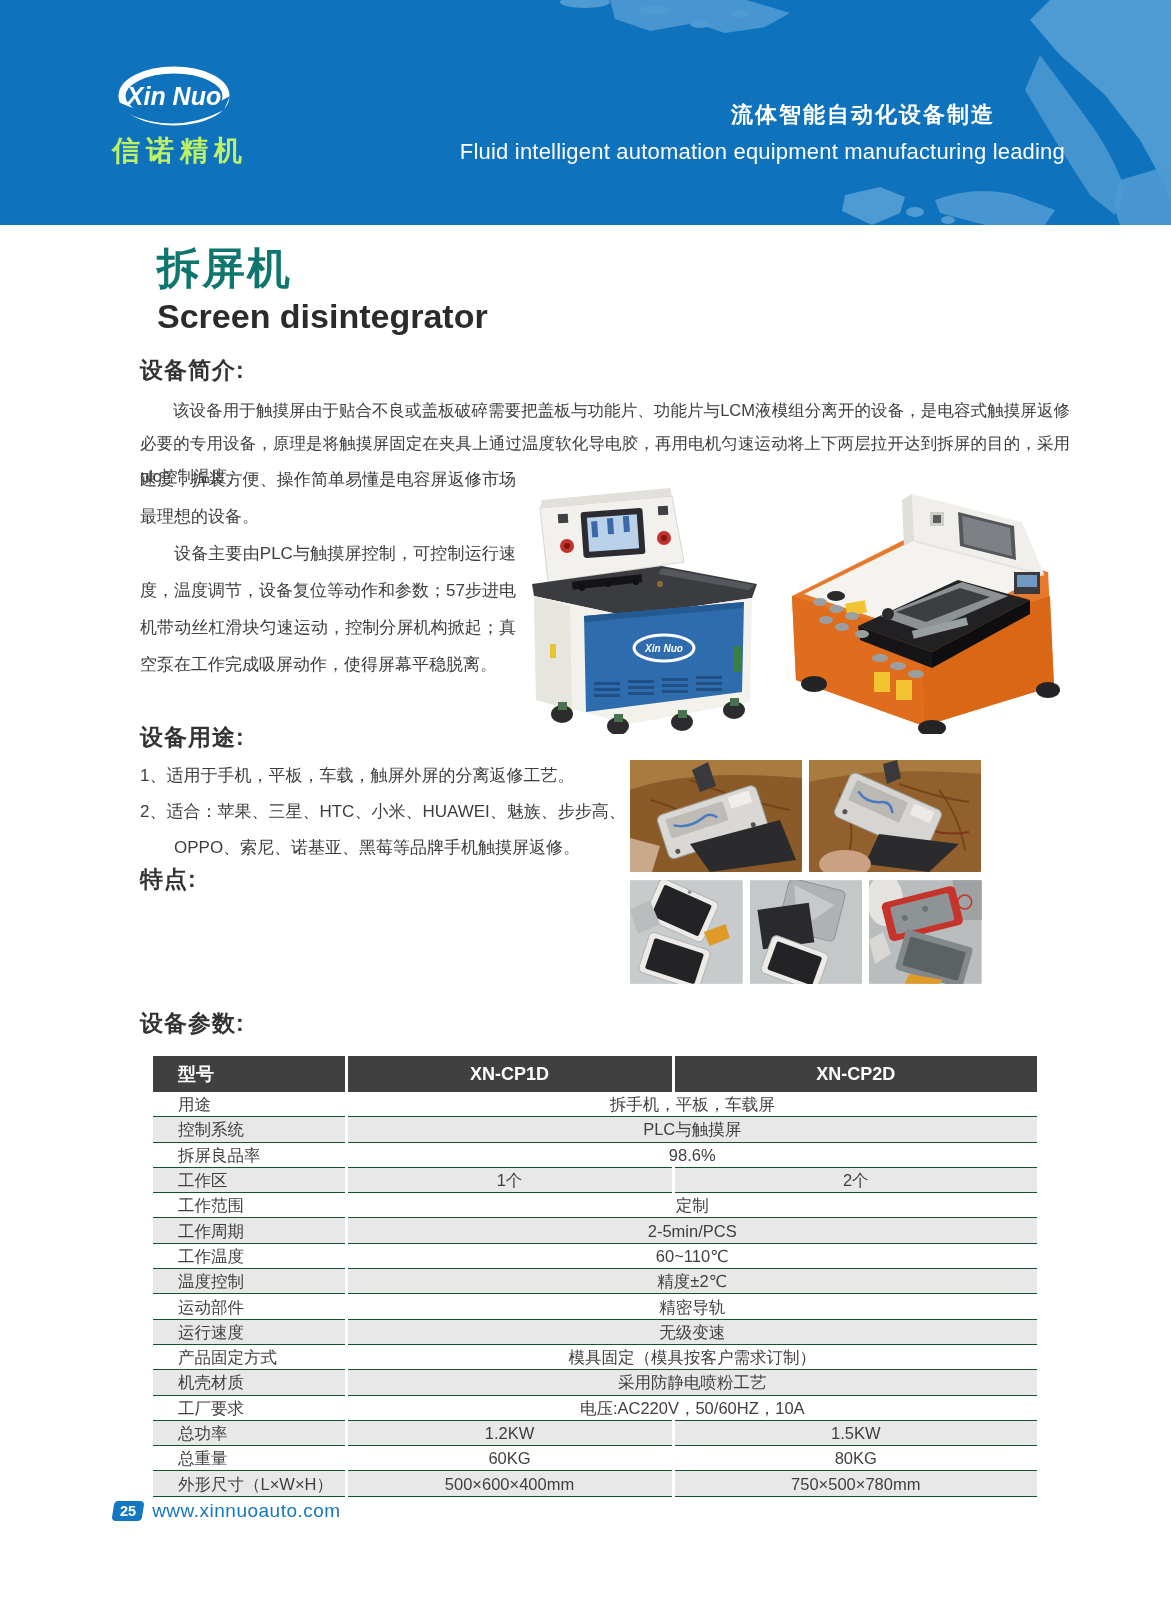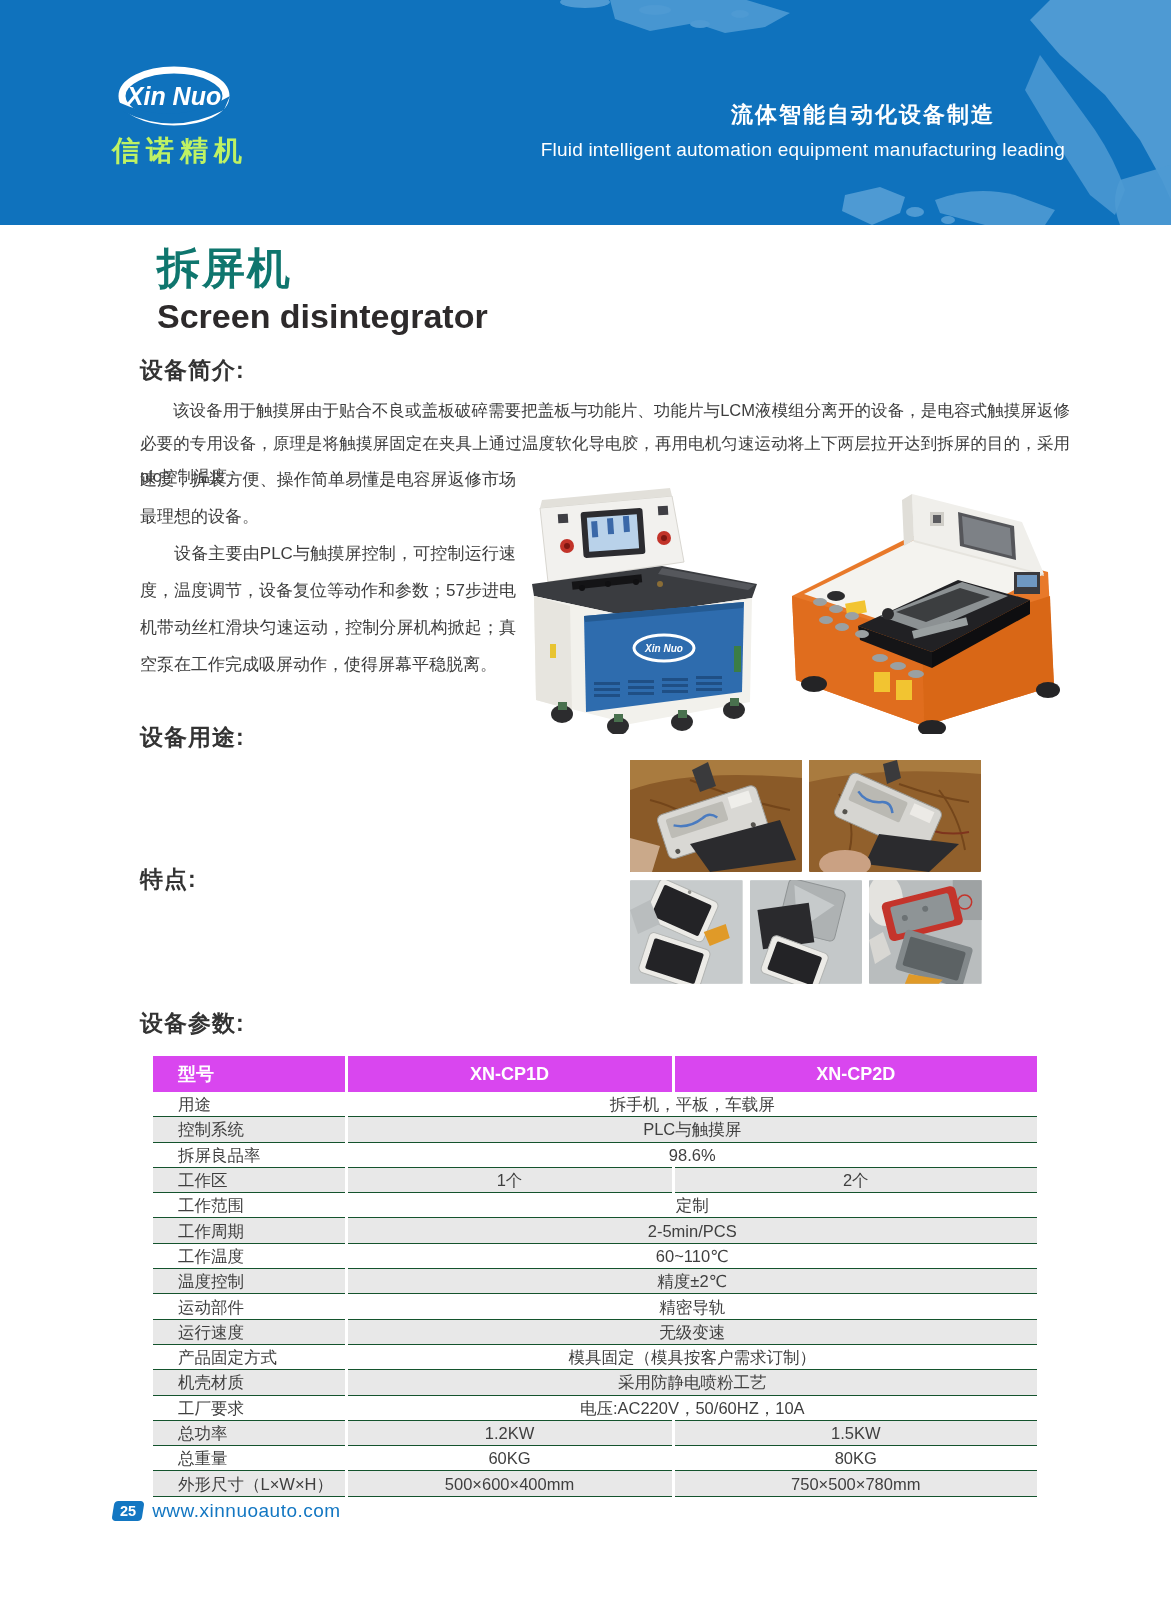--- a/index.html
+++ b/index.html
@@ -6,21 +6,21 @@
   body{font-family:"Liberation Sans","DejaVu Sans",sans-serif;color:#3d3d3d;}
   .page{position:relative;width:1171px;height:1600px;background:#fff;overflow:hidden;}
 
   
   .header{position:absolute;left:0;top:0;width:1171px;height:225px;background:#0f72bd;overflow:hidden;}
   .header svg.map{position:absolute;left:0;top:0;}
   .logo-wrap{position:absolute;left:108px;top:58px;width:200px;}
   .company-name{position:absolute;left:112px;top:132px;color:#bef264;font-size:28px;font-weight:800;letter-spacing:6px;}
   .taglines{position:absolute;right:106px;top:100px;text-align:right;color:#fff;}
   .tagline-zh{font-size:22px;font-weight:600;letter-spacing:2px;padding-right:70px;}
-  .tagline-en{font-size:19px;font-weight:400;margin-top:9px;letter-spacing:.2px;}
+  .tagline-en{font-size:22px;font-weight:400;margin-top:9px;letter-spacing:.2px;}
 
   
   .title-zh{position:absolute;left:157px;top:240px;font-size:43px;font-weight:700;color:#0f766e;letter-spacing:2px;}
   .title-en{position:absolute;left:157px;top:297px;font-size:34px;font-weight:800;color:#2d2a2b;}
   .sec-h{position:absolute;font-size:23px;font-weight:800;color:#333;letter-spacing:1px;}
 
   
   .para1{position:absolute;left:140px;top:394px;width:930px;font-size:16.5px;line-height:33px;text-align:justify;text-indent:2em;}
   .intro-left{position:absolute;left:140px;top:461px;width:376px;font-size:17px;line-height:37px;text-align:justify;}
   .intro-left p{margin:0;}
@@ -34,21 +34,21 @@
   .plain-list .cont{padding-left:34px;}
   .collage{position:absolute;left:630px;top:760px;width:352px;}
   .collage .row{display:flex;gap:7px;margin-bottom:8px;}
   .collage svg{display:block;border-radius:1px;}
 
   
   .specs-table{position:absolute;left:153px;top:1056px;width:884px;border-collapse:collapse;table-layout:fixed;font-size:16.5px;color:#3f3f3f;}
   .specs-table col.c1{width:193px;}
   .specs-table col.c2{width:327px;}
   .specs-table col.c3{width:364px;}
-  .specs-table th{background:#d946ef;color:#fff;font-size:18px;font-weight:700;height:34px;border-left:3px solid #fff;}
+  .specs-table th{background:#404040;color:#fff;font-size:18px;font-weight:700;height:34px;border-left:3px solid #fff;}
   .specs-table th:first-child{border-left:none;text-align:left;padding-left:25px;}
   .specs-table td{height:24.3px;border-bottom:1px solid #14532d;border-left:3px solid #fff;line-height:20px;padding:0;}
   .specs-table td.lbl{border-left:none;text-align:left;padding-left:25px;}
   .specs-table td.val{text-align:center;}
   .specs-table tr.alt td{background:#e8e8e8;}
 
   
   .footer{position:absolute;left:113px;top:1500px;display:flex;align-items:center;}
   .page-badge{display:inline-block;background:#1377c2;color:#fff;font-size:14.5px;font-weight:700;
     padding:2px 7px;border-radius:4px;transform:skewX(-9deg);}
@@ -213,20 +213,25 @@
 
       <g fill="#242426">
         <ellipse cx="52" cy="208" rx="13" ry="8"></ellipse>
           <ellipse cx="170" cy="252" rx="14" ry="8"></ellipse>
           <ellipse cx="286" cy="214" rx="12" ry="8"></ellipse>
       </g>
     </svg>
   </div>
 
   <div class="sec-h" style="left:140px;top:722px;">设备用途:</div>
+  <div class="plain-list" style="top:758px;">
+    <div>1、适用于手机，平板，车载，触屏外屏的分离返修工艺。</div>
+    <div>2、适合：苹果、三星、HTC、小米、HUAWEI、魅族、步步高、</div>
+    <div class="cont">OPPO、索尼、诺基亚、黑莓等品牌手机触摸屏返修。</div>
+  </div>
 
   <div class="collage">
     <div class="row">
       <svg width="172" height="112" viewBox="0 0 172 112">
         <rect width="172" height="112" fill="#8a5a28"></rect>
         <path d="M0 30 q60 -22 172 -12 l0 -18 -172 0 z" fill="#a97b3f"></path>
         <g stroke="#6e4017" stroke-width="2" fill="none" opacity="0.8">
           <path d="M20 40 q40 10 70 40"></path>
             <path d="M120 30 q20 30 10 70"></path>
             <path d="M60 20 q50 20 100 30"></path>

